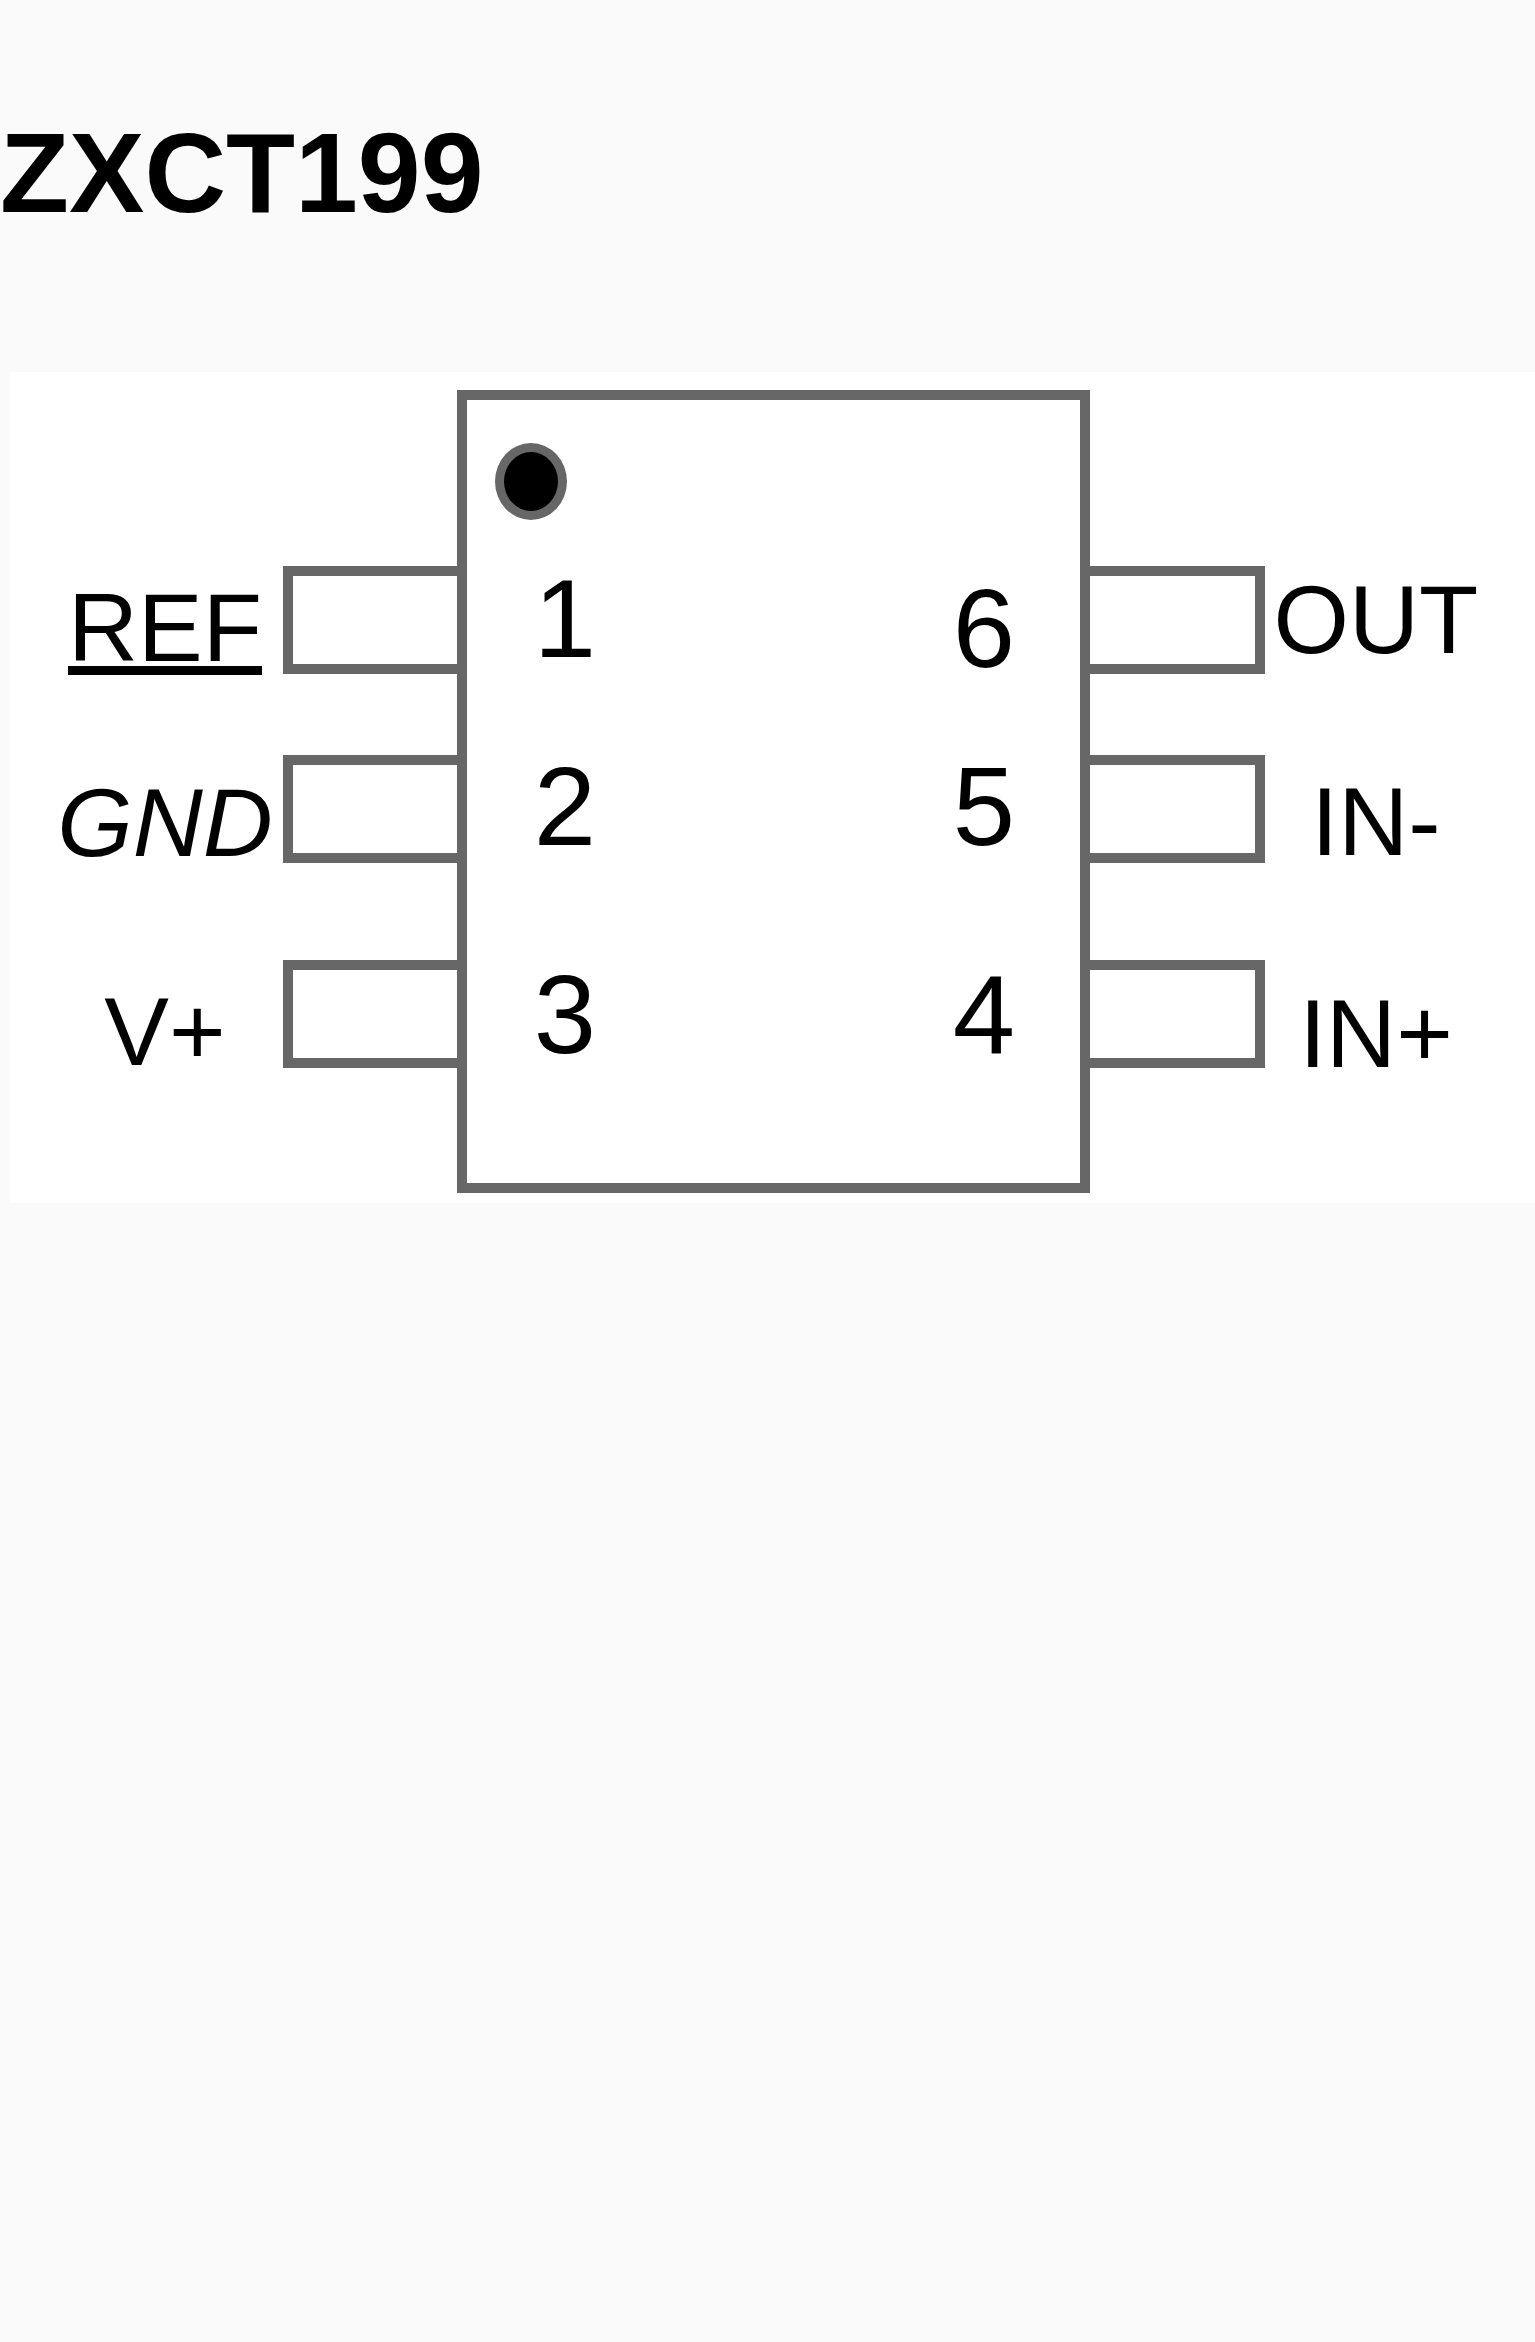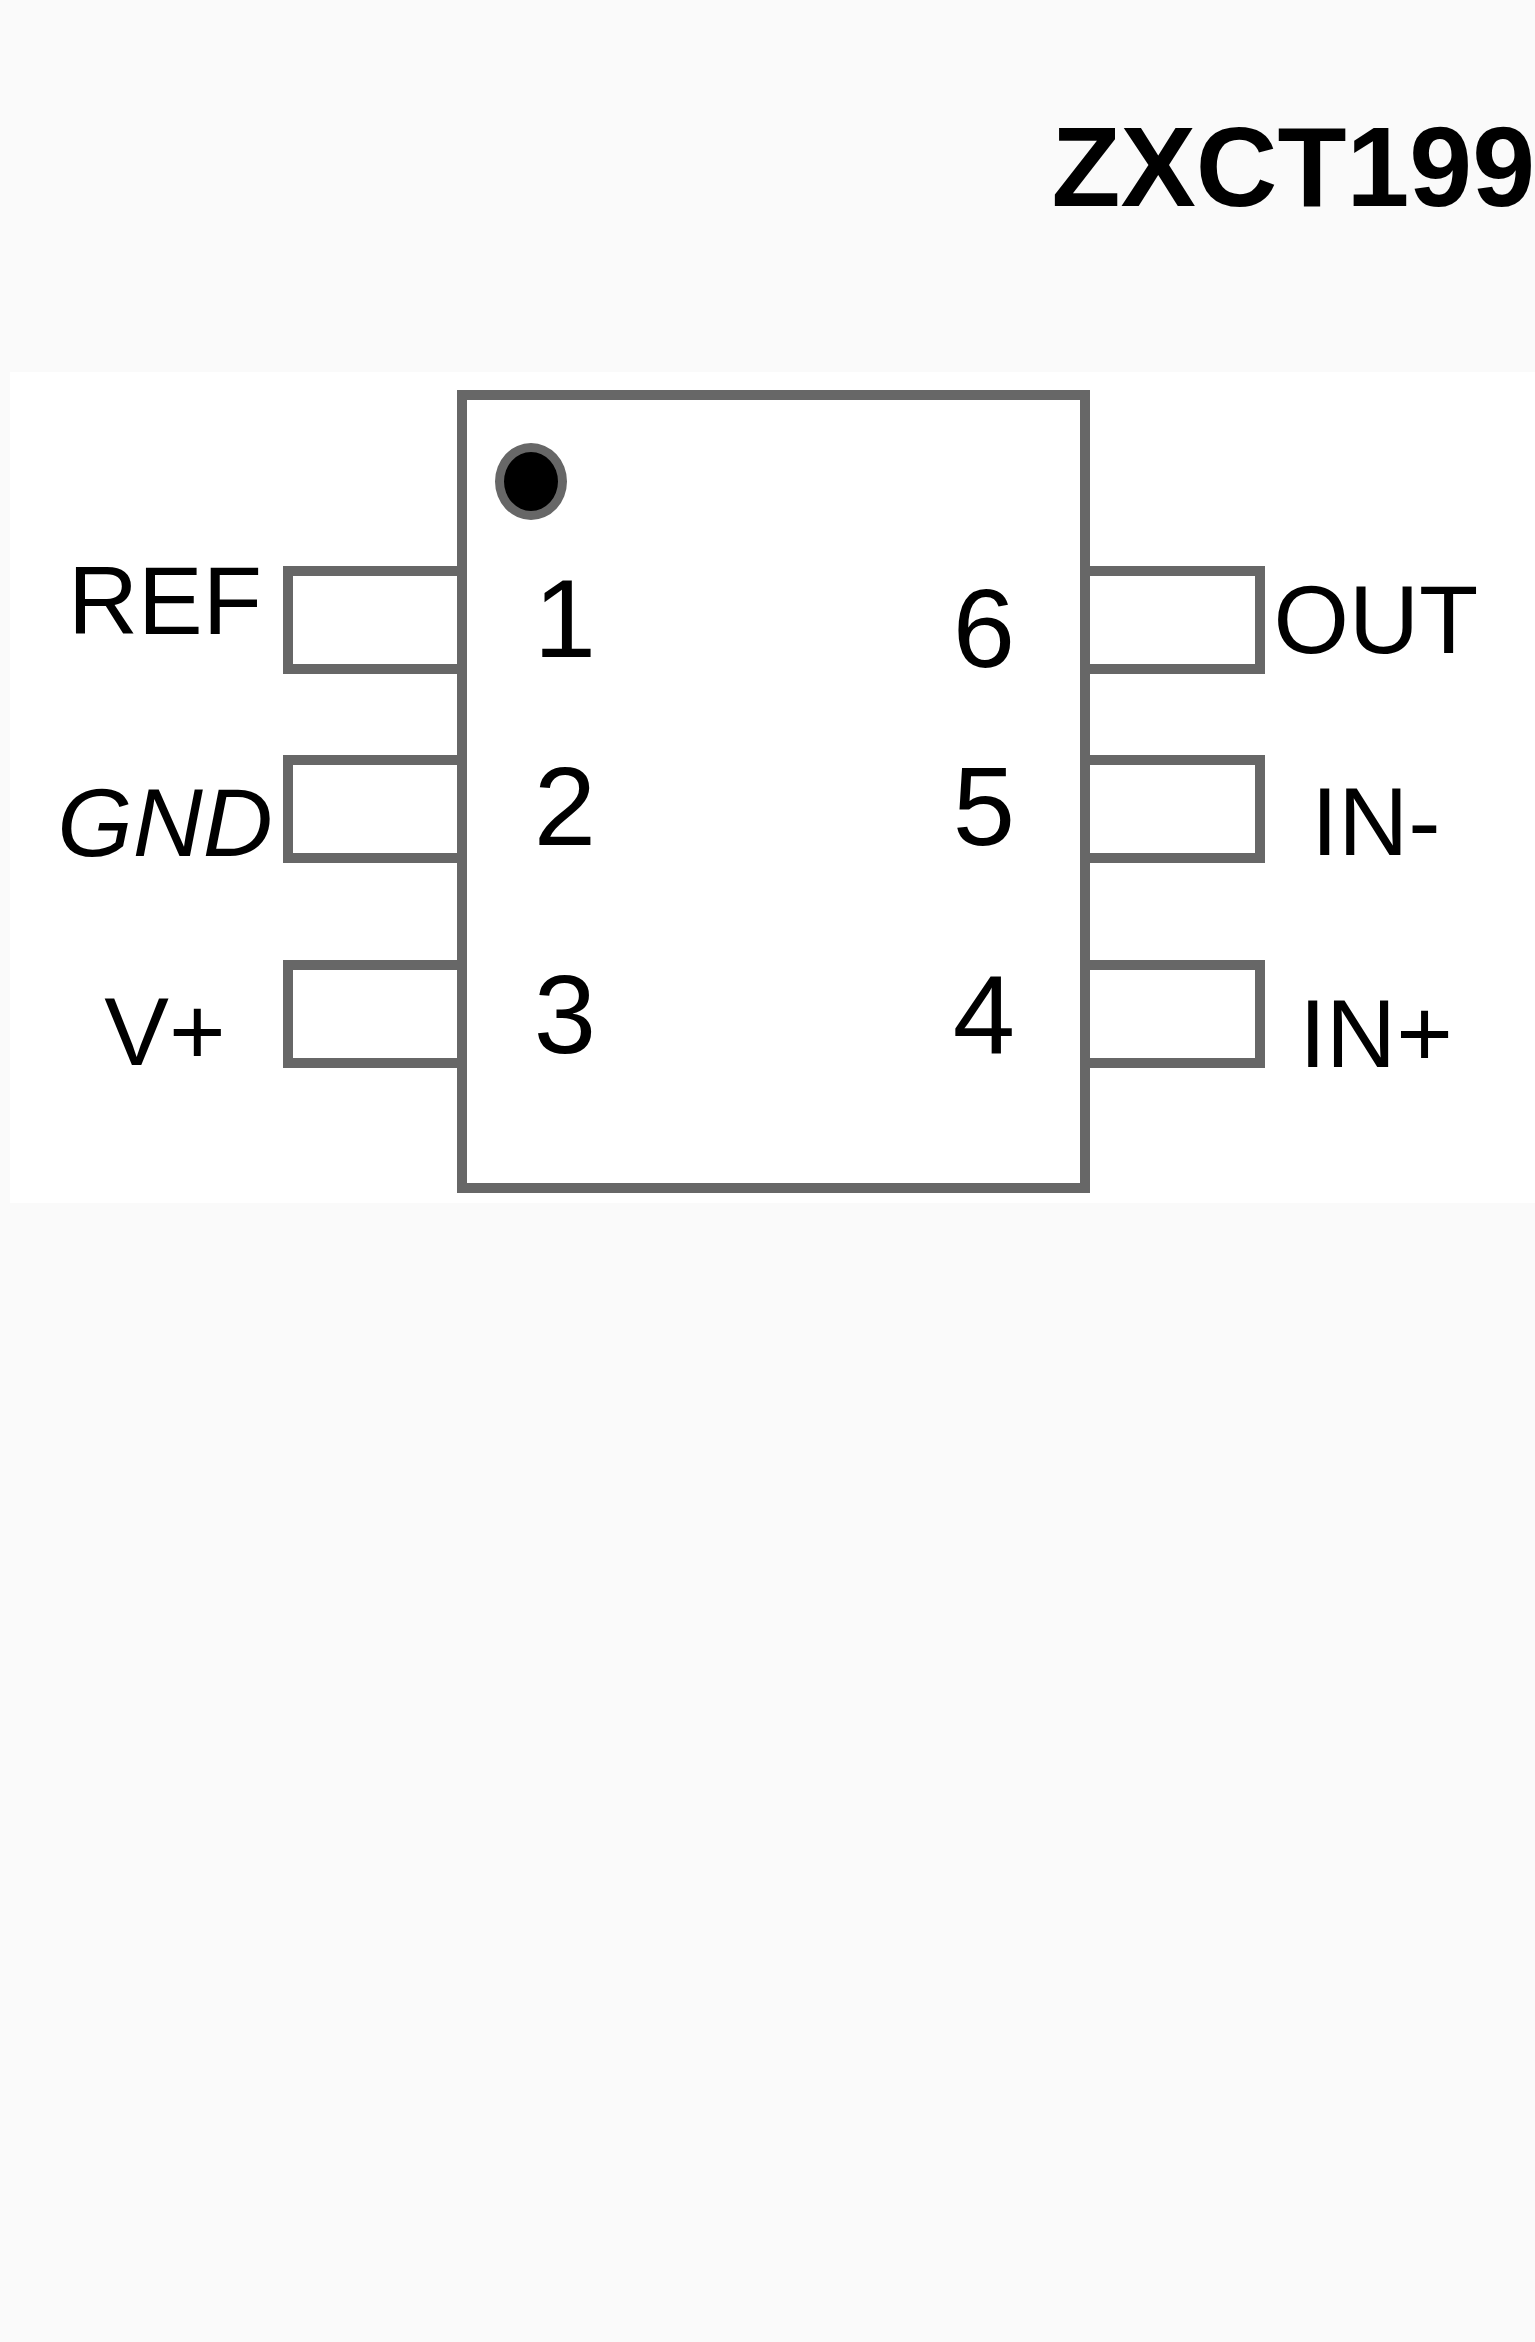--- a/index.html
+++ b/index.html
@@ -19,24 +19,24 @@
   .panel {
     left: 10px;
     top: 372px;
     width: 1525px;
     height: 831px;
     background: var(--panel_bg, #ffffff);
   }
 
   .title {
     left: 0;
-    top: 111px;
+    top: 117px;
     width: 1535px;
     margin: 0;
-    text-align: right;
+    text-align: left;
     font-size: 113px;
     font-weight: bold;
     line-height: 1;
     color: var(--text, #000000);
     white-space: nowrap;
   }
 
   .pinbox {
     box-sizing: border-box;
     border: 10px solid var(--outline, #676767);
@@ -90,21 +90,21 @@
   .lbl {
     width: 330px;
     text-align: center;
     font-size: 97px;
     line-height: 1;
     color: var(--text, #000000);
     white-space: nowrap;
   }
   .lbl-left  { left: 0px; }
   .lbl-right { left: 1211px; }
-  .l-ref { top: 552px; }
+  .l-ref { top: 579px; text-decoration: underline; }
   .l-gnd { top: 774px; font-style: italic; }
   .l-vp  { top: 983px; }
   .l-out { top: 571px; }
   .l-inm { top: 773px; }
   .l-inp { top: 985px; }
 </style>
 </head>
 <body>
 
 <div class="abs panel"></div>

